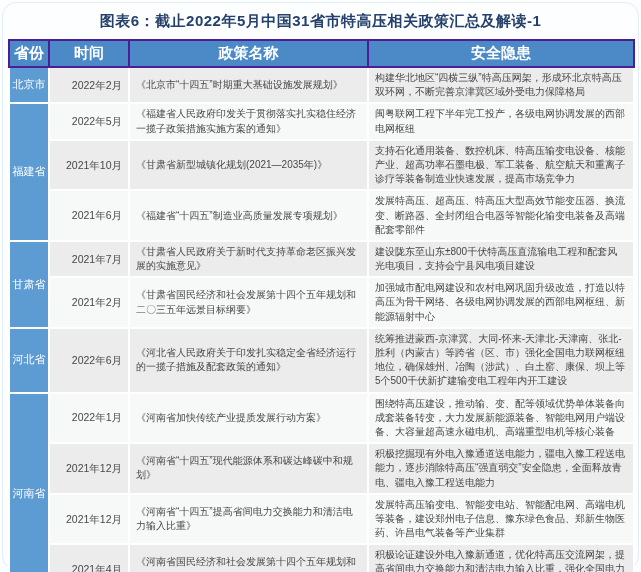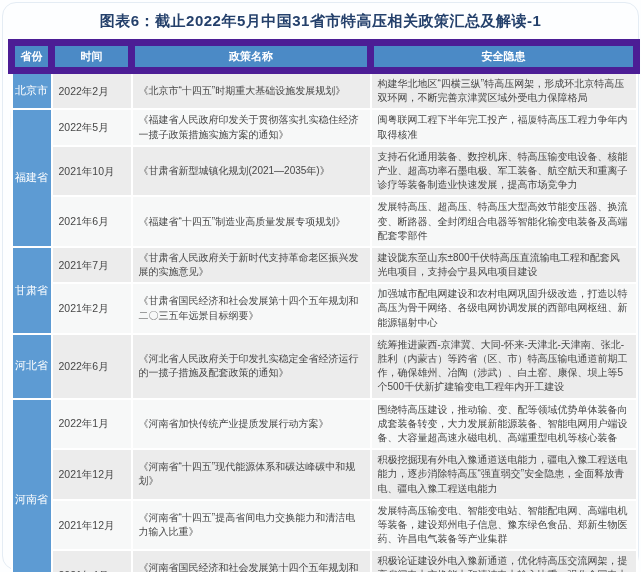--- a/index.html
+++ b/index.html
@@ -43,44 +43,44 @@
     border-collapse:collapse;
     table-layout:fixed;
   }
   col.c-prov{width:40px;}
   col.c-time{width:80px;}
   col.c-policy{width:239px;}
   col.c-content{width:266px;}
   th{
     background:var(--header_bg);
     color:#fff;
-    font-size:11px;
+    font-size:15px;
     font-weight:bold;
     padding:3px 2px;
-    border:7px solid #4c1d95;
+    border:2px solid #4c1d95;
     text-align:center;
   }
   td{
     font-size:10px;
     line-height:1.42;
     color:var(--text_color);
     padding:3px 6px;
     border:2px solid #fff;
     vertical-align:middle;
   }
   td.prov{
     background:var(--province_bg) !important;
     color:#fff;
     font-weight:normal;
     font-size:11px;
     text-align:center;
     padding:2px 1px;
   }
   td.time{
-    text-align:left;
+    text-align:right;
     white-space:nowrap;
     font-size:10.5px;
   }
   tbody tr:nth-child(odd) td{background:var(--row_odd);}
   tbody tr:nth-child(even) td{background:var(--row_even);}
   .watermark{
     position:absolute;
     font-size:24px;
     font-weight:bold;
     color:rgba(120,150,180,0.10);
@@ -138,21 +138,21 @@
       <tr>
         <td class="prov" rowspan="1">北京市</td>
         <td class="time">2022年2月</td>
         <td>《北京市“十四五”时期重大基础设施发展规划》</td>
         <td>构建华北地区“四横三纵”特高压网架，形成环北京特高压双环网，不断完善京津冀区域外受电力保障格局</td>
       </tr>
       <tr>
         <td class="prov" rowspan="3">福建省</td>
         <td class="time">2022年5月</td>
         <td>《福建省人民政府印发关于贯彻落实扎实稳住经济一揽子政策措施实施方案的通知》</td>
-        <td>闽粤联网工程下半年完工投产，福厦特高压工程力争年内取得核准</td>
+        <td>闽粤联网工程下半年完工投产，各级电网协调发展的西部电网枢纽</td>
       </tr>
       <tr>
         <td class="time">2021年10月</td>
         <td>《甘肃省新型城镇化规划(2021—2035年)》</td>
         <td>支持石化通用装备、数控机床、特高压输变电设备、核能产业、超高功率石墨电极、军工装备、航空航天和重离子诊疗等装备制造业快速发展，提高市场竞争力</td>
       </tr>
       <tr>
         <td class="time">2021年6月</td>
         <td>《福建省“十四五”制造业高质量发展专项规划》</td>
         <td>发展特高压、超高压、特高压大型高效节能变压器、换流变、断路器、全封闭组合电器等智能化输变电装备及高端配套零部件</td>
@@ -165,21 +165,21 @@
       </tr>
       <tr>
         <td class="time">2021年2月</td>
         <td>《甘肃省国民经济和社会发展第十四个五年规划和二〇三五年远景目标纲要》</td>
         <td>加强城市配电网建设和农村电网巩固升级改造，打造以特高压为骨干网络、各级电网协调发展的西部电网枢纽、新能源辐射中心</td>
       </tr>
       <tr>
         <td class="prov" rowspan="1">河北省</td>
         <td class="time">2022年6月</td>
         <td>《河北省人民政府关于印发扎实稳定全省经济运行的一揽子措施及配套政策的通知》</td>
-        <td>统筹推进蒙西-京津冀、大同-怀来-天津北-天津南、张北-胜利（内蒙古）等跨省（区、市）特高压输电通道前期工作，确保雄州、冶陶（涉武）、白土窑、康保、坝上等5个500千伏新扩建输变电工程年内开工建设</td>
+        <td>统筹推进蒙西-京津冀、大同-怀来-天津北-天津南、张北-胜利（内蒙古）等跨省（区、市）强化全国电力联网枢纽地位，确保雄州、冶陶（涉武）、白土窑、康保、坝上等5个500千伏新扩建输变电工程年内开工建设</td>
       </tr>
       <tr>
         <td class="prov" rowspan="4">河南省</td>
         <td class="time">2022年1月</td>
         <td>《河南省加快传统产业提质发展行动方案》</td>
         <td>围绕特高压建设，推动输、变、配等领域优势单体装备向成套装备转变，大力发展新能源装备、智能电网用户端设备、大容量超高速永磁电机、高端重型电机等核心装备</td>
       </tr>
       <tr>
         <td class="time">2021年12月</td>
         <td>《河南省“十四五”现代能源体系和碳达峰碳中和规划》</td>

